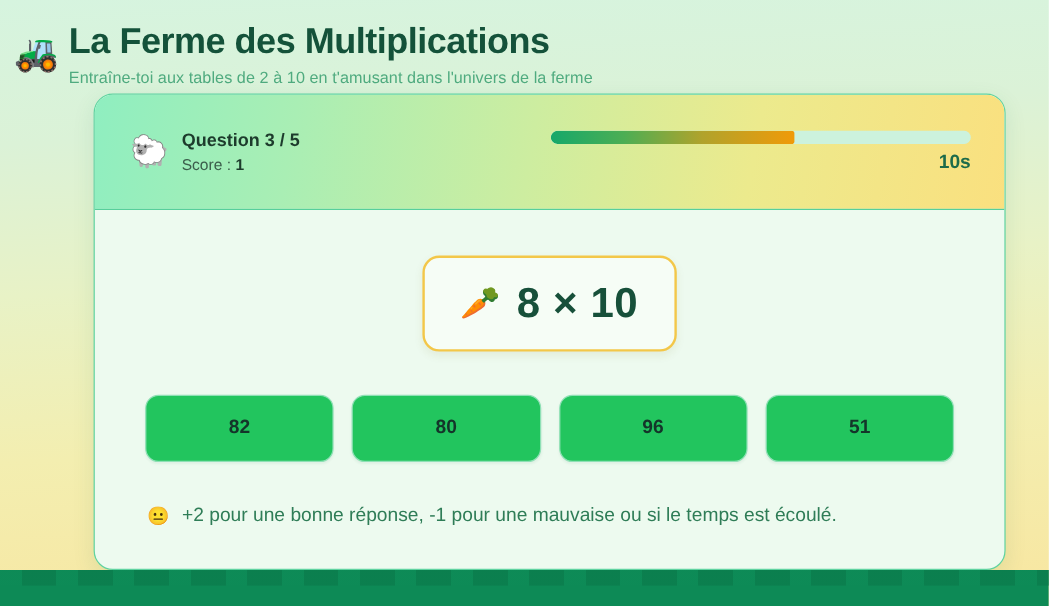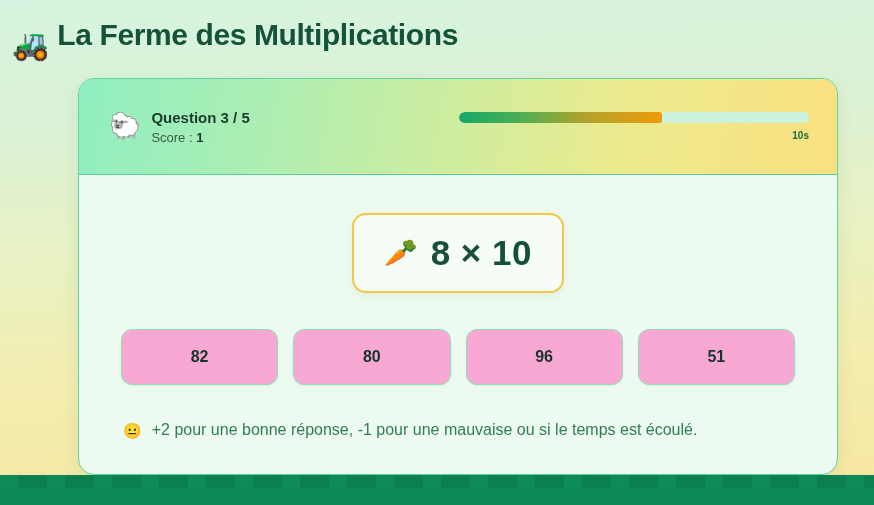--- a/index.html
+++ b/index.html
@@ -118,21 +118,21 @@
   }
 
   .progress-fill {
     height: 100%;
     width: 58%;
     border-radius: 7px 3px 3px 7px;
     background: linear-gradient(90deg, #16a86a 0%, #4cae54 30%, #b0a32c 62%, #f09a09 100%);
   }
 
   .timer-label {
-    font-size: 10px;
+    font-size: 16px;
     font-weight: bold;
     color: #1d6b4a;
     margin-top: 7px;
     margin-left: 44px;
   }
 
   
   .card-body {
     padding: 38px 42px 0 42px;
     display: flex;
@@ -172,21 +172,21 @@
     gap: 15px;
     margin-top: 36px;
     width: 100%;
     justify-content: center;
   }
 
   .answer-btn {
     flex: 1;
     max-width: 158px;
     height: 56px;
-    background: #f9a8d4;
+    background: #22c55e;
     border: 1px solid #8ee0b5;
     border-radius: 11px;
     font-family: "Liberation Sans", sans-serif;
     font-size: 16px;
     font-weight: bold;
     color: #14352a;
     cursor: pointer;
     display: flex;
     align-items: center;
     justify-content: center;
@@ -240,20 +240,21 @@
     opacity: 0.85;
   }
 </style>
 </head>
 <body>
 
 <div class="page-header">
   <span class="header-emoji">🚜</span>
   <div class="header-texts">
     <div class="page-title">La Ferme des Multiplications</div>
+    <div class="page-subtitle">Entraîne-toi aux tables de 2 à 10 en t'amusant dans l'univers de la ferme</div>
   </div>
 </div>
 
 <div class="quiz-card">
 
   <div class="status-bar">
     <div class="status-left">
       <span class="sheep-emoji">🐑</span>
       <div>
         <div class="question-counter">Question 3 / 5</div>

